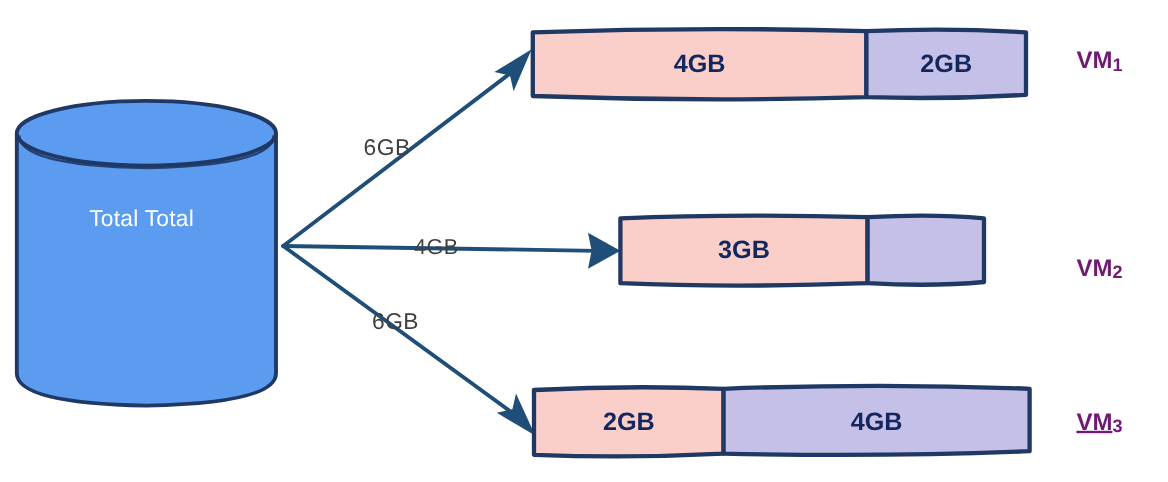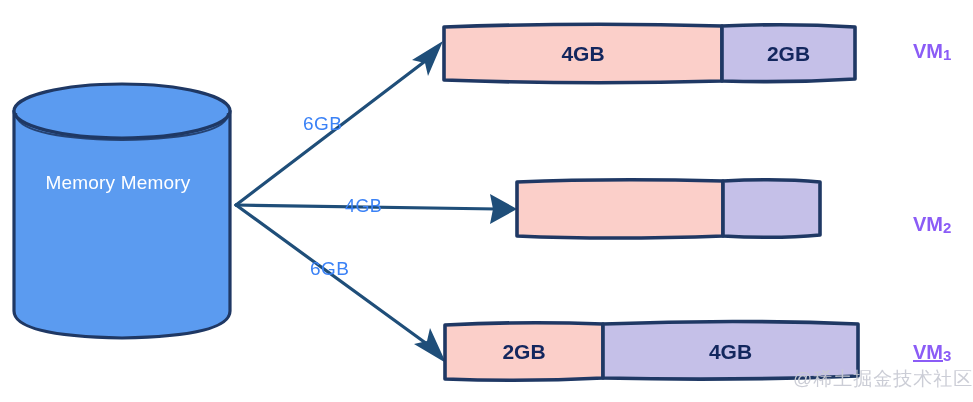--- a/index.html
+++ b/index.html
@@ -15,34 +15,34 @@
   
   .cyl-label{
     left:8px;width:220px;text-align:center;color:#ffffff;
     font-size:19px;letter-spacing:.2px;
   }
   .cyl-line1{top:172px;}
   .cyl-line2{top:204px;}
 
   
   .edge-label{
-    color:#3b82f6;font-size:19px;letter-spacing:.4px;
+    color:#404040;font-size:19px;letter-spacing:.4px;
   }
   .edge-1{left:303px;top:113px;}
   .edge-2{left:345px;top:196px;font-size:18px;}
   .edge-3{left:310px;top:258px;}
 
   
   .seg-label{
     color:#13275e;font-weight:bold;font-size:21px;text-align:center;
   }
 
   
   .vm-name{
-    color:#8b5cf6;font-weight:bold;font-size:20px;left:897px;margin-left:16px;
+    color:#701a75;font-weight:bold;font-size:20px;left:897px;
   }
   .vm-name sub{font-size:15px;font-weight:bold;vertical-align:baseline;
                position:relative;top:2px;left:0px;}
   .vm-1{top:40px;}
   .vm-2{top:213px;}
   .vm-3{top:341px;text-decoration:underline;}
 
   
   .watermark{
     left:793px;top:366px;color:#c9cbd4;font-size:19px;
@@ -90,32 +90,32 @@
       <path d="M517,182 Q610,178 723,181 L723,236 Q610,240 517,236 Z" fill="#fbcfc9" stroke="#1f3864" stroke-width="3.6" stroke-linejoin="round"></path>
       <path d="M723,181 Q778,178 820,182 L820,235 Q778,239 723,236 Z" fill="#c5c0e8" stroke="#1f3864" stroke-width="3.6" stroke-linejoin="round"></path>
     </g>
 
     <g>
       <path d="M445,325 Q525,321 603,324 L603,378 Q525,382 445,379 Z" fill="#fbcfc9" stroke="#1f3864" stroke-width="3.6" stroke-linejoin="round"></path>
       <path d="M603,324 Q735,319 858,324 L858,376 Q735,381 603,378 Z" fill="#c5c0e8" stroke="#1f3864" stroke-width="3.6" stroke-linejoin="round"></path>
     </g>
   </svg>
 
-  <div class="txt cyl-label cyl-line1">Memory Memory</div>
+  <div class="txt cyl-label cyl-line1">Total Total</div>
 
   <div class="txt edge-label edge-1">6GB</div>
   <div class="txt edge-label edge-2">4GB</div>
   <div class="txt edge-label edge-3">6GB</div>
 
   <div class="txt seg-label" style="left:444px;top:42px;width:278px;">4GB</div>
   <div class="txt seg-label" style="left:722px;top:42px;width:133px;">2GB</div>
 
+  <div class="txt seg-label" style="left:517px;top:197px;width:206px;">3GB</div>
 
   <div class="txt seg-label" style="left:445px;top:340px;width:158px;">2GB</div>
   <div class="txt seg-label" style="left:603px;top:340px;width:255px;">4GB</div>
 
   <div class="txt vm-name vm-1"><span>VM</span><sub>1</sub></div>
   <div class="txt vm-name vm-2"><span>VM</span><sub>2</sub></div>
   <div class="txt vm-name vm-3"><span>VM</span><sub>3</sub></div>
 
-  <div class="txt watermark">@稀土掘金技术社区</div>
 
 </div>
 
 </body></html>

